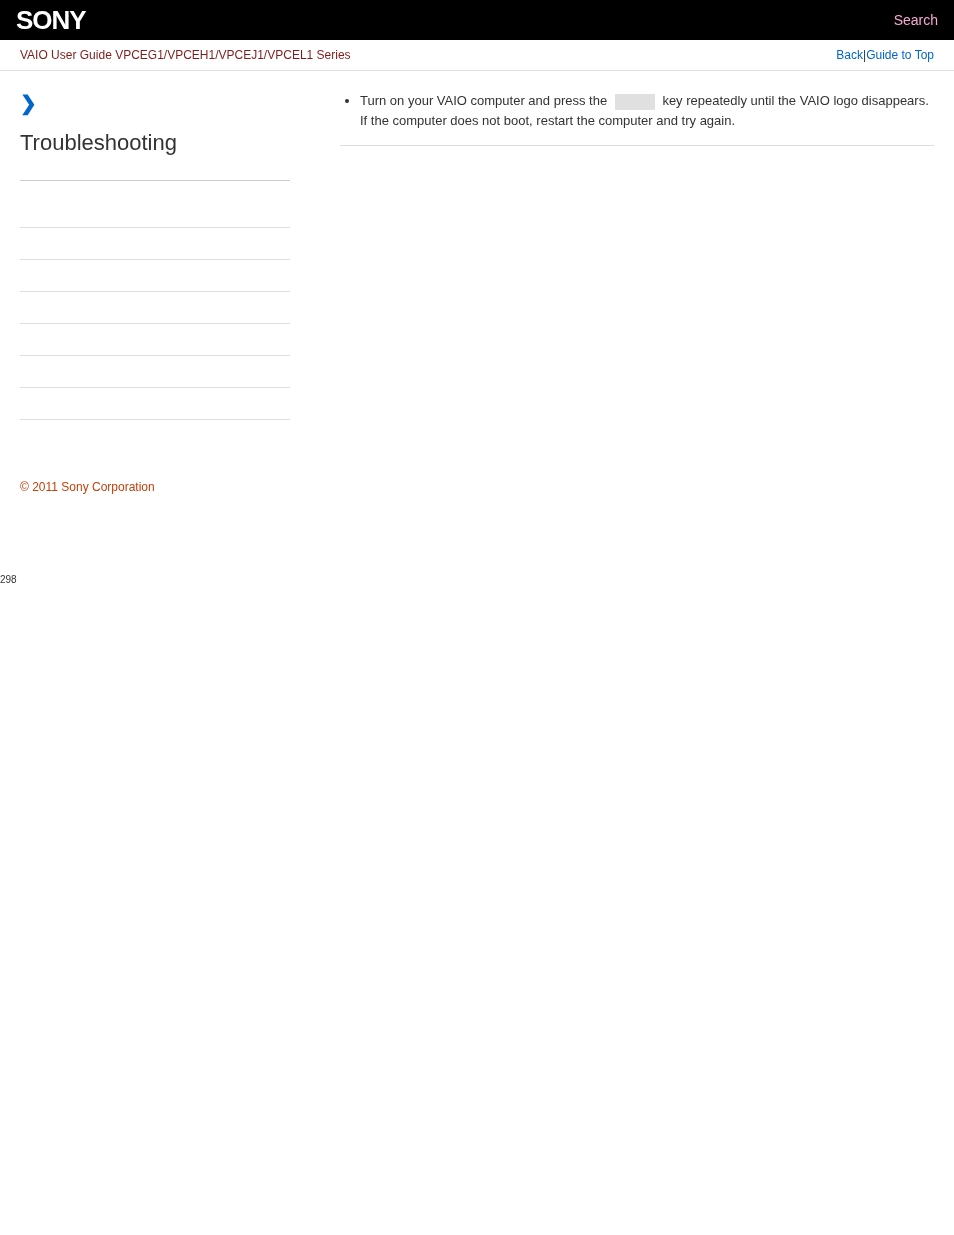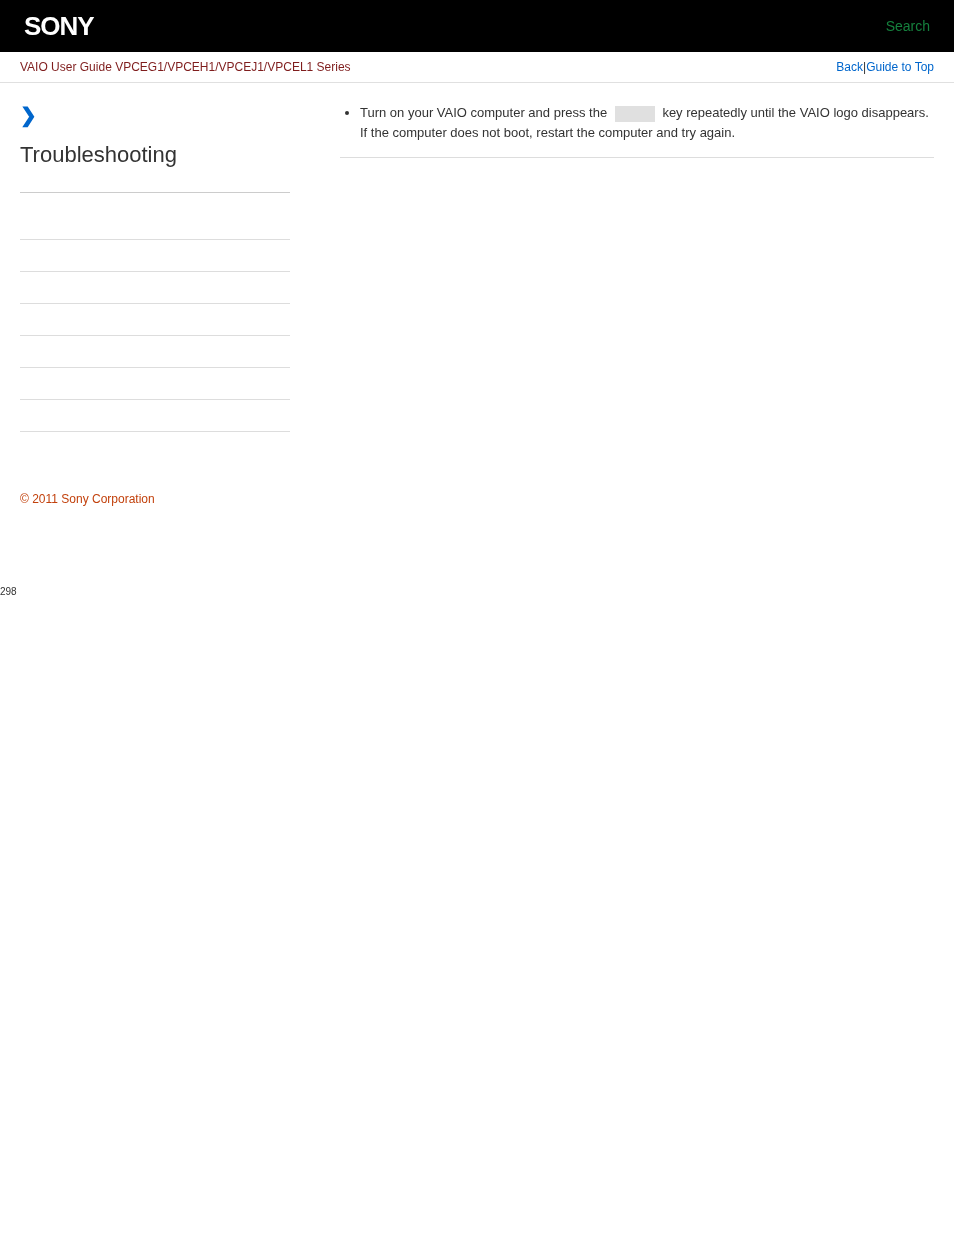--- a/index.html
+++ b/index.html
@@ -13,37 +13,37 @@
       font-size: 13px;
       color: #333;
       background: #fff;
       width: 954px;
       min-height: 1235px;
     }
 
     
     .header {
       background: #000;
-      height: 52px;
+      height: 40px;
       display: flex;
       align-items: center;
       justify-content: space-between;
-      padding: 0 24px;
+      padding: 0 16px;
     }
 
     .sony-logo {
       color: #fff;
       font-size: 26px;
       font-weight: 900;
       letter-spacing: -1px;
       font-family: Arial, Helvetica, sans-serif;
     }
 
     .search-btn {
-      color: #15803d;
+      color: #f9a8d4;
       font-size: 14px;
       background: none;
       border: none;
       cursor: pointer;
     }
 
     
     .breadcrumb-bar {
       display: flex;
       justify-content: space-between;

